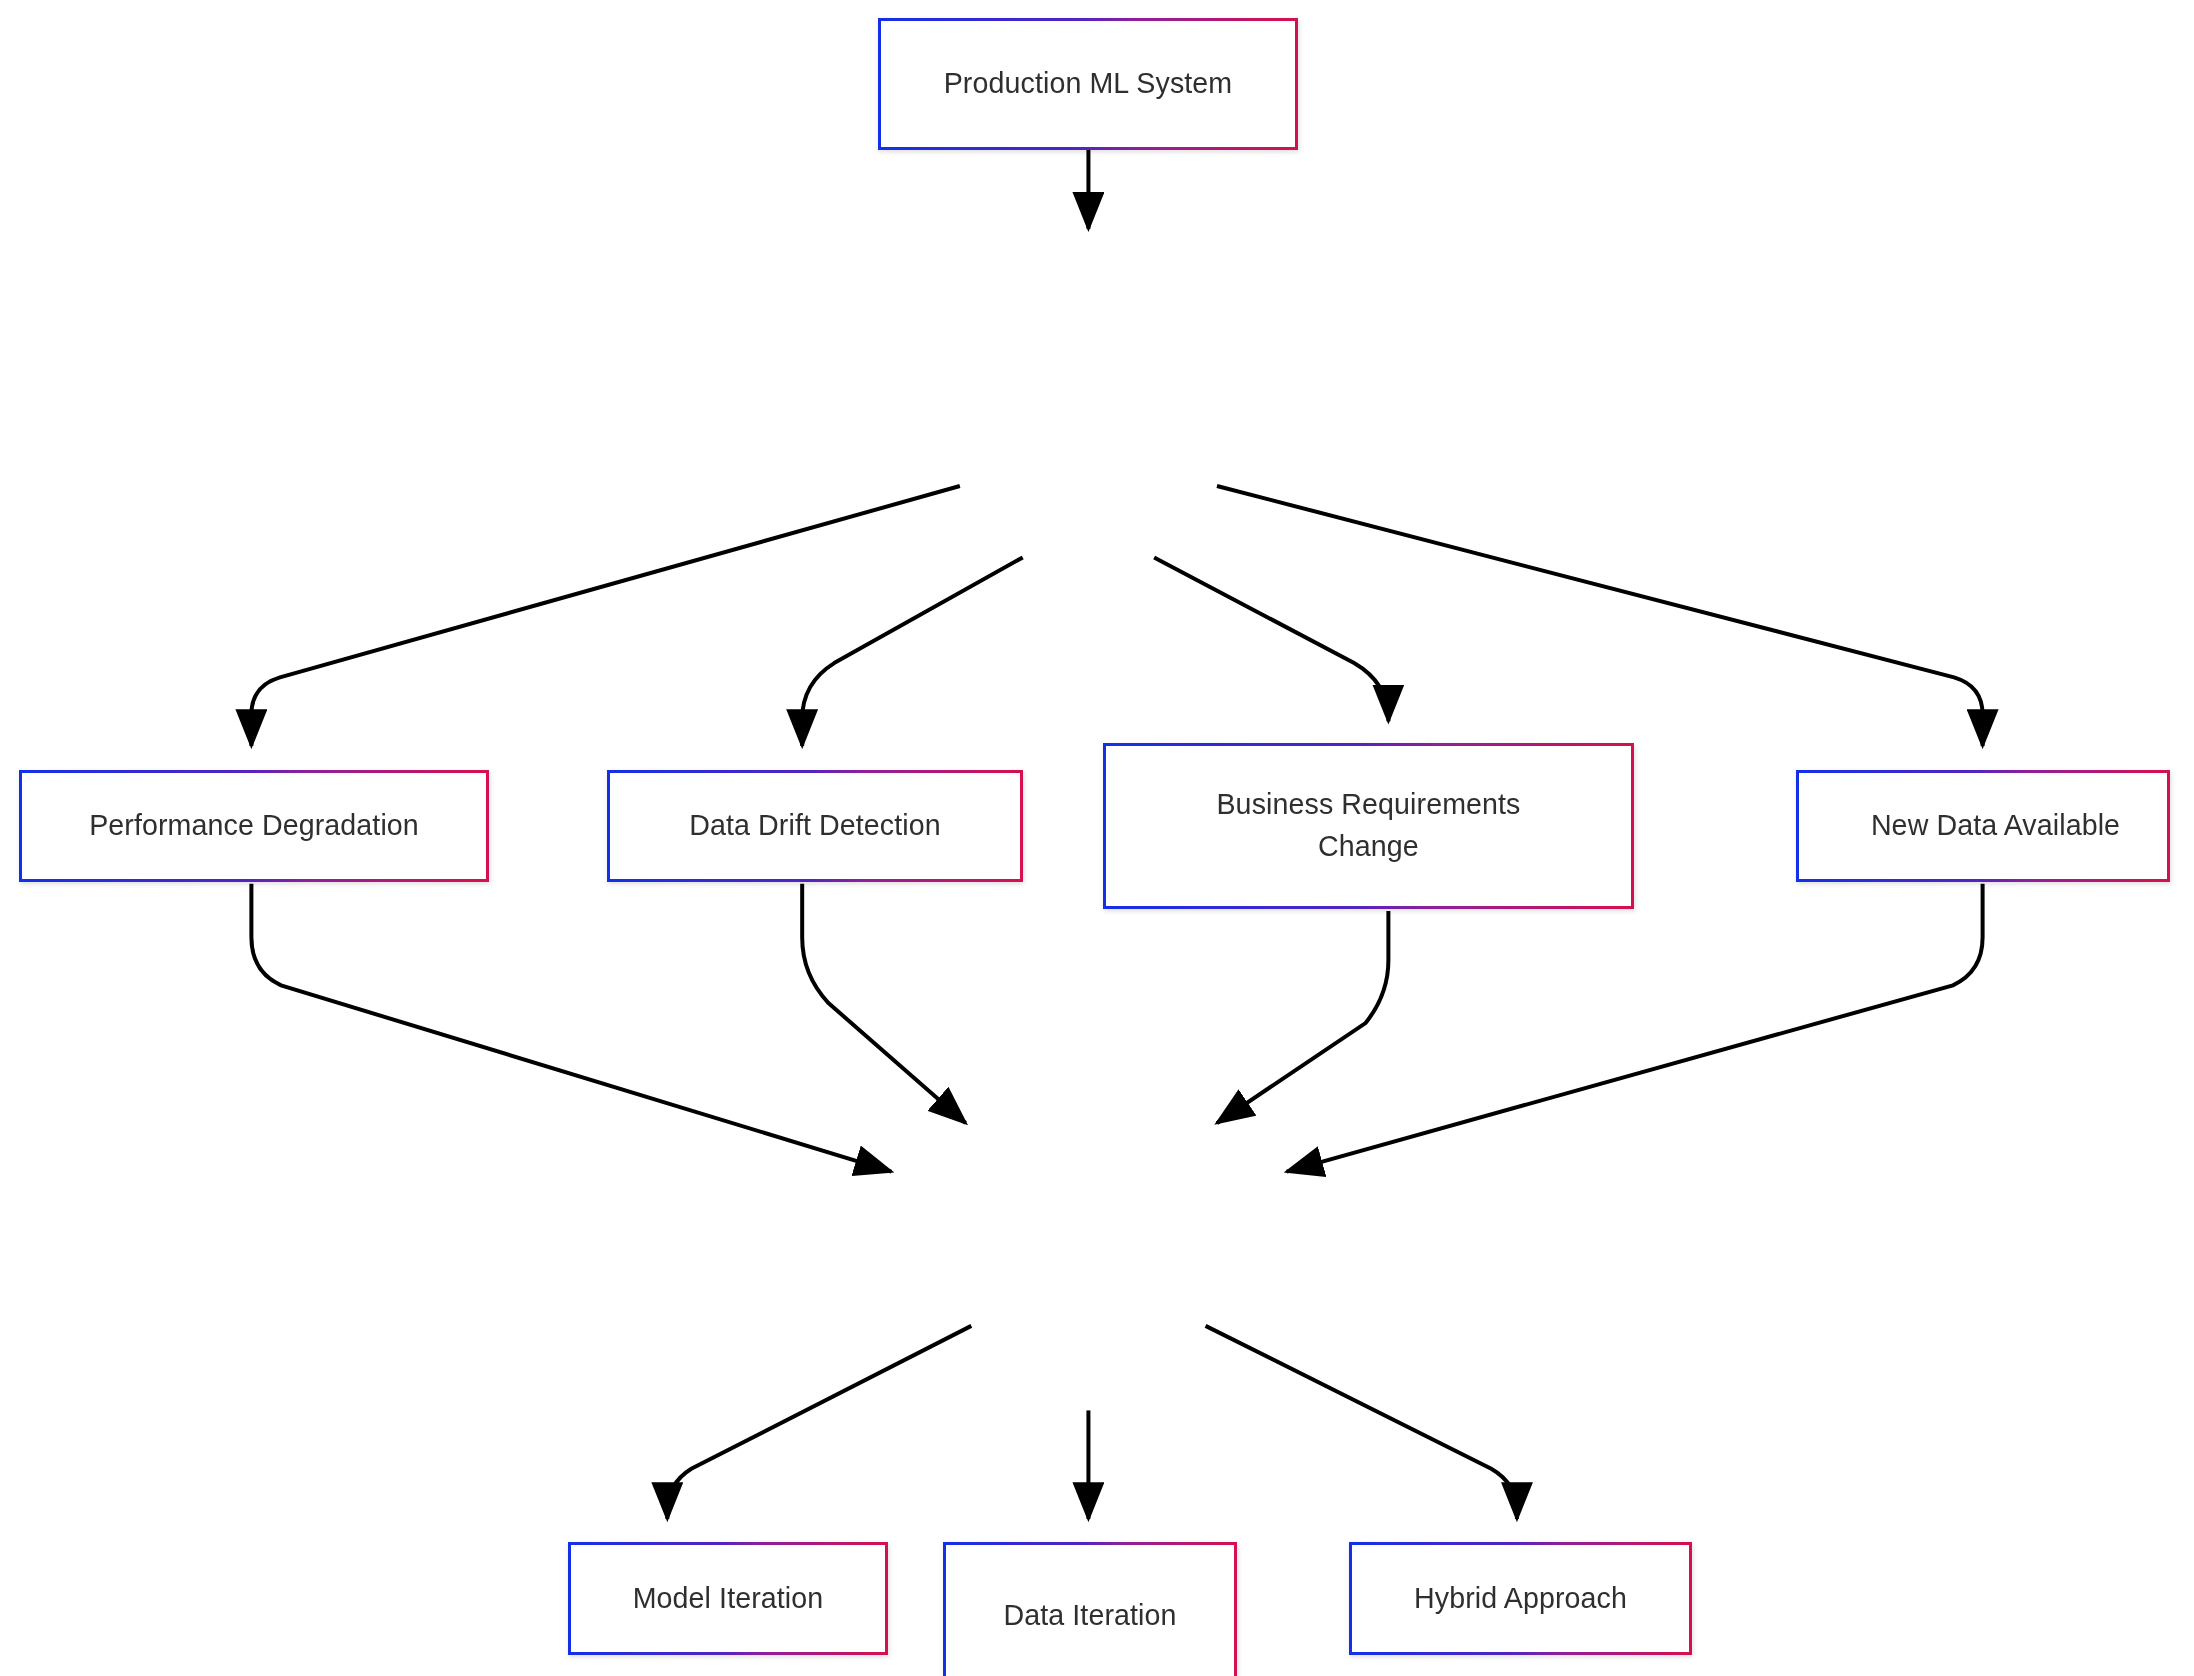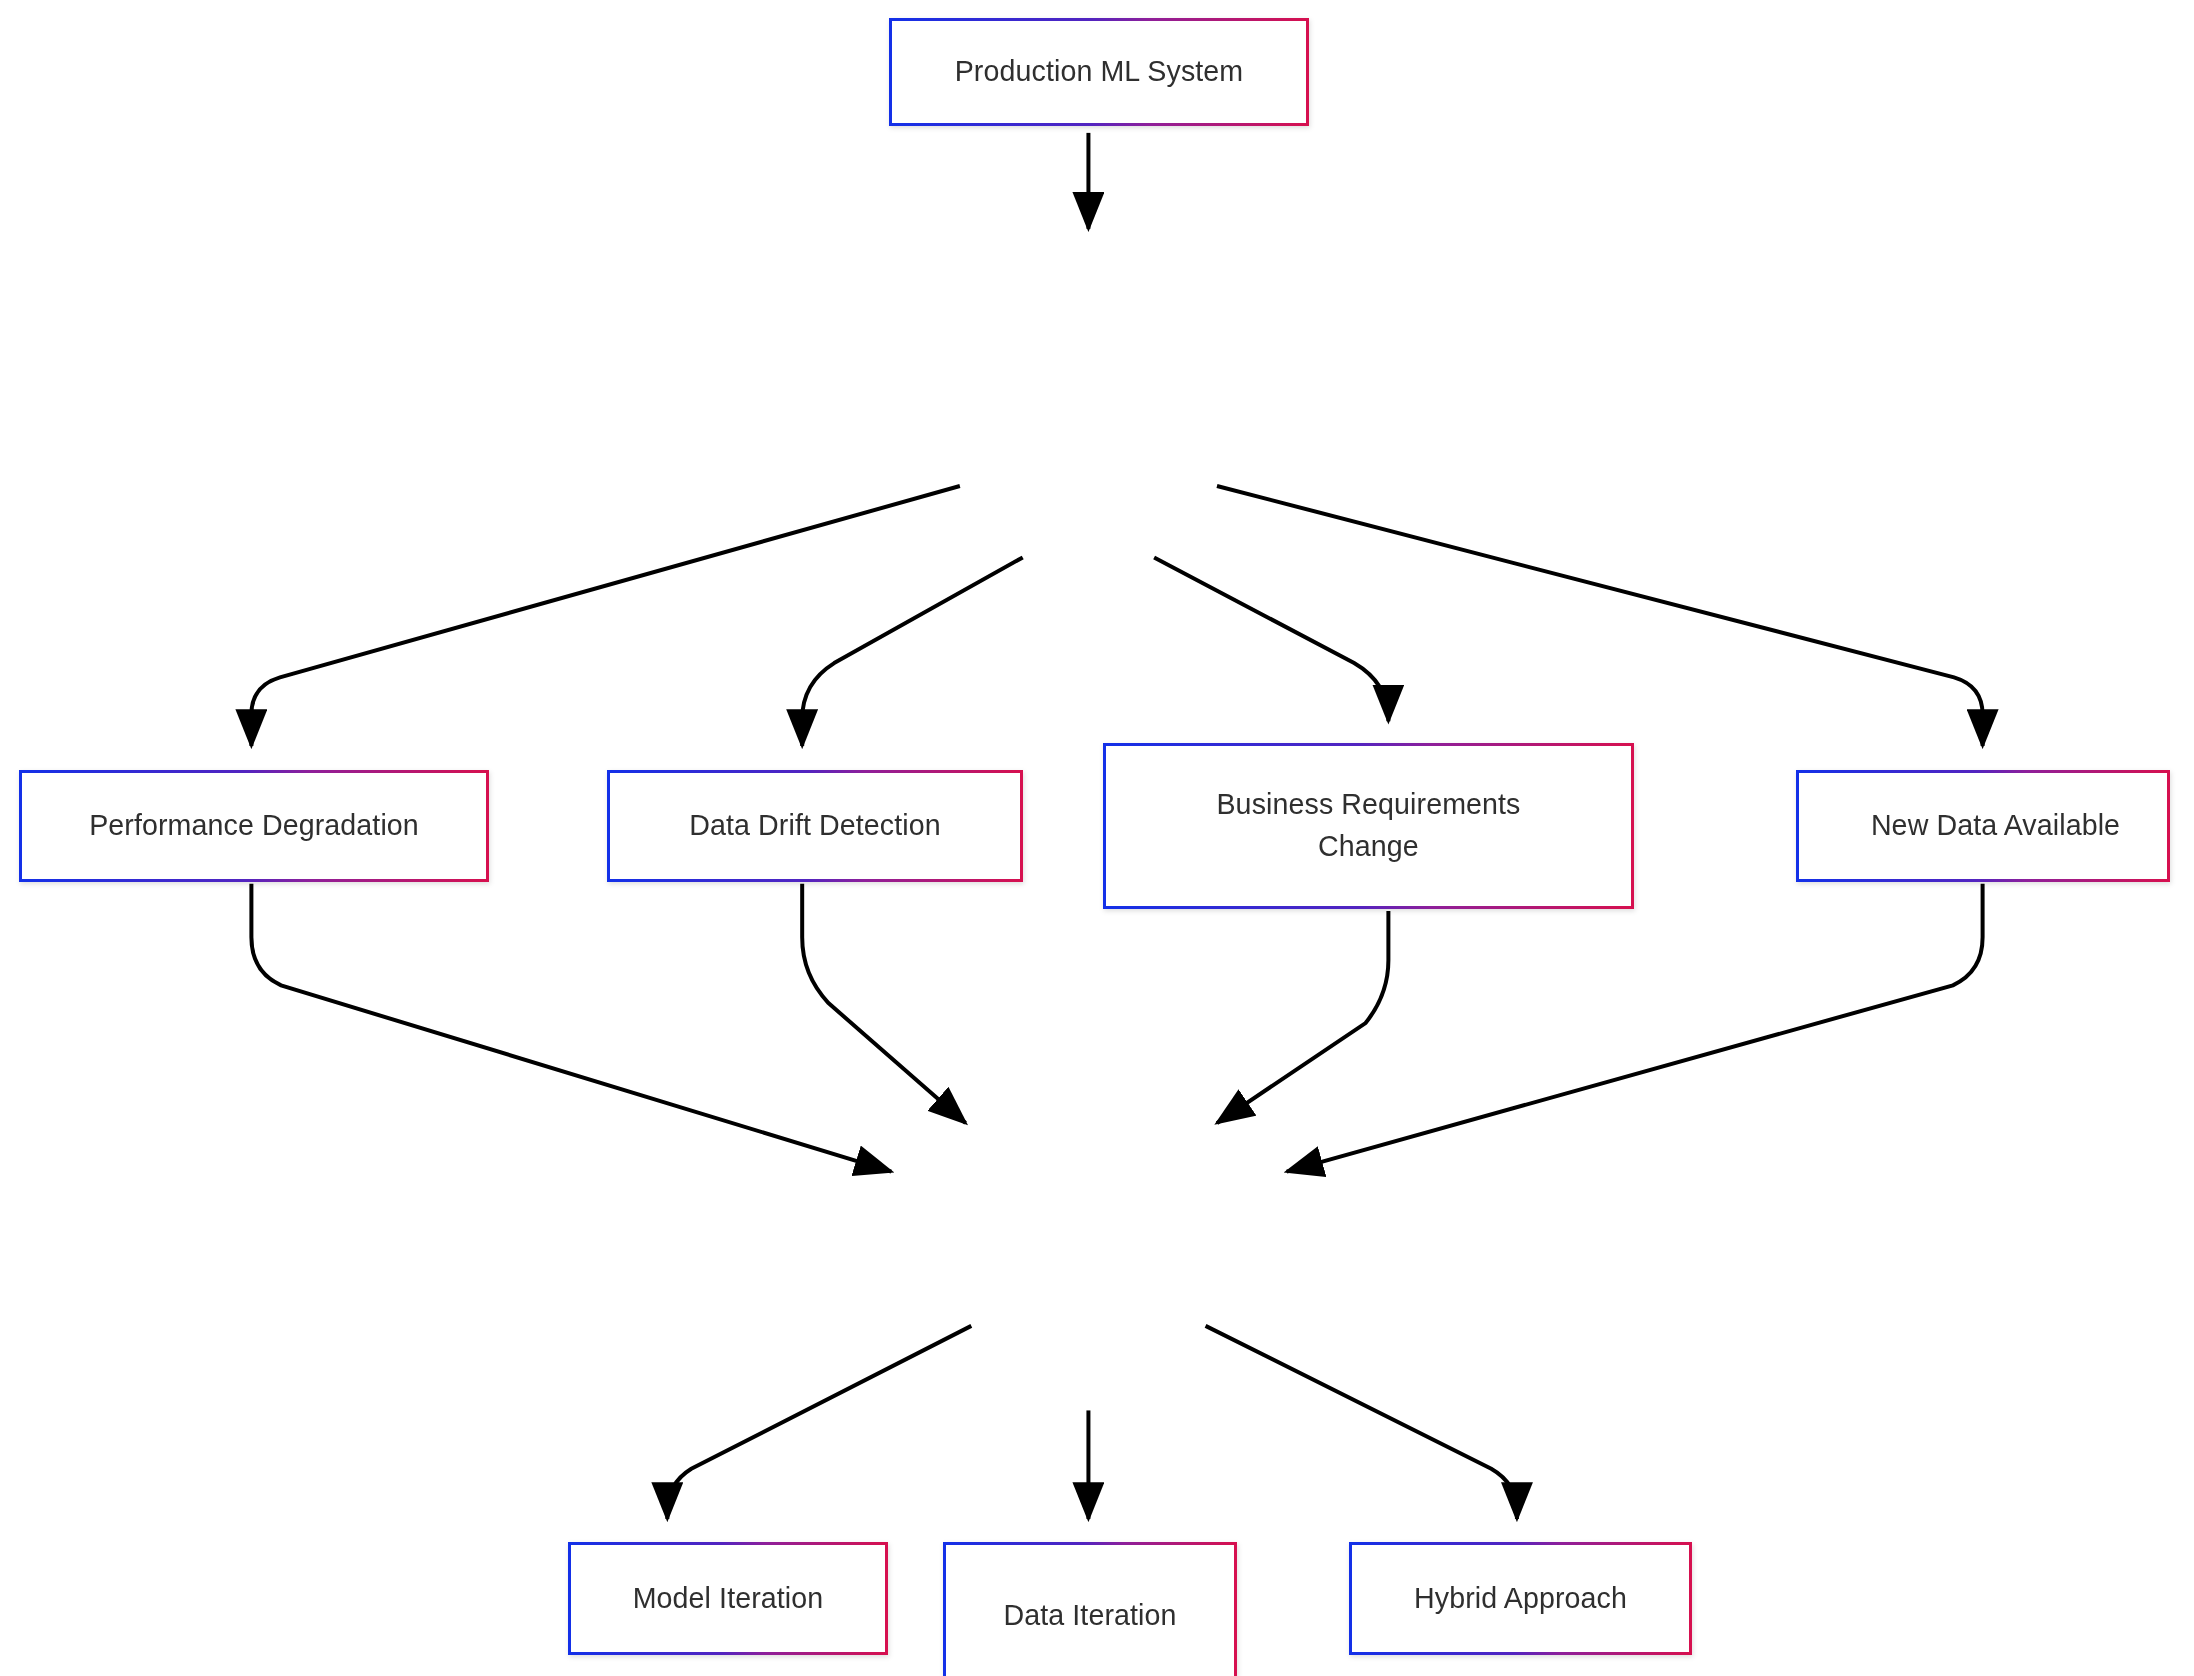--- a/index.html
+++ b/index.html
@@ -98,21 +98,21 @@
 
     <path d="M 3470,1546 L 3470,1640 Q 3470,1700 3418,1724 L 2252,2050" fill="none" stroke="#000000" stroke-width="7" marker-end="url(#arrowhead)"></path>
 
     <path d="M 1700,2320 L 1210,2570 Q 1168,2596 1168,2645 L 1168,2658" fill="none" stroke="#000000" stroke-width="7" marker-end="url(#arrowhead)"></path>
 
     <path d="M 1905,2468 L 1905,2658" fill="none" stroke="#000000" stroke-width="7" marker-end="url(#arrowhead)"></path>
 
     <path d="M 2110,2320 L 2610,2570 Q 2655,2596 2655,2645 L 2655,2658" fill="none" stroke="#000000" stroke-width="7" marker-end="url(#arrowhead)"></path>
   </svg>
 
-  <div class="node node-rect" style="left:878px; top:18.3px; width:420px; height:108px;margin-left:11px;">
+  <div class="node node-rect" style="left:878px; top:18.3px; width:420px; height:132px;">
     <span class="node-label">Production ML System</span>
   </div>
 
 
   <div class="node node-rect" style="left:19px; top:770px; width:470px; height:112px;align-items:center;">
     <span class="node-label">Performance Degradation</span>
   </div>
 
   <div class="node node-rect" style="left:607px; top:770px; width:416px; height:112px;">
     <span class="node-label">Data Drift Detection</span>

